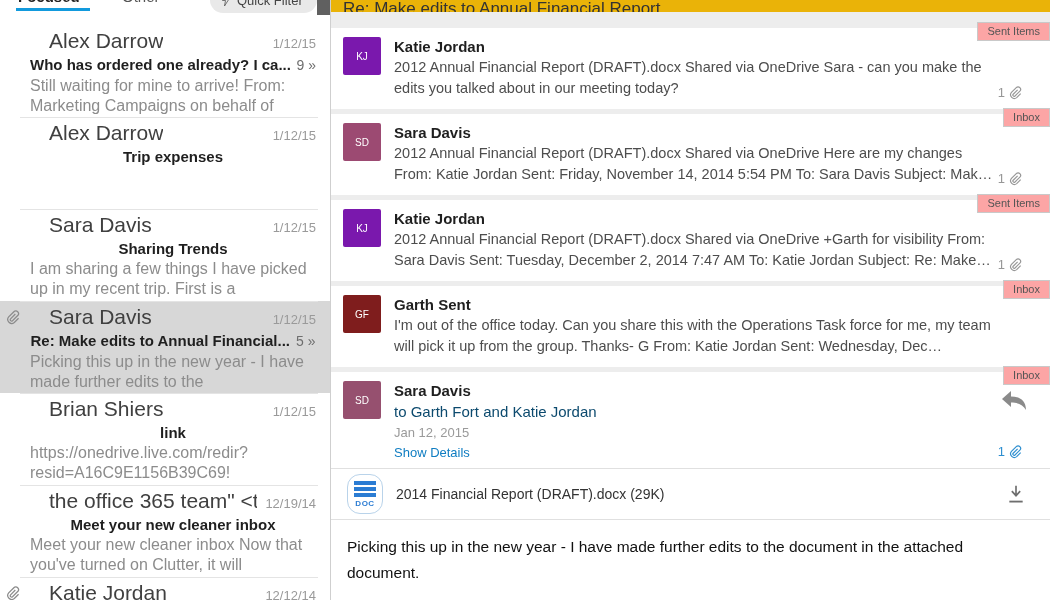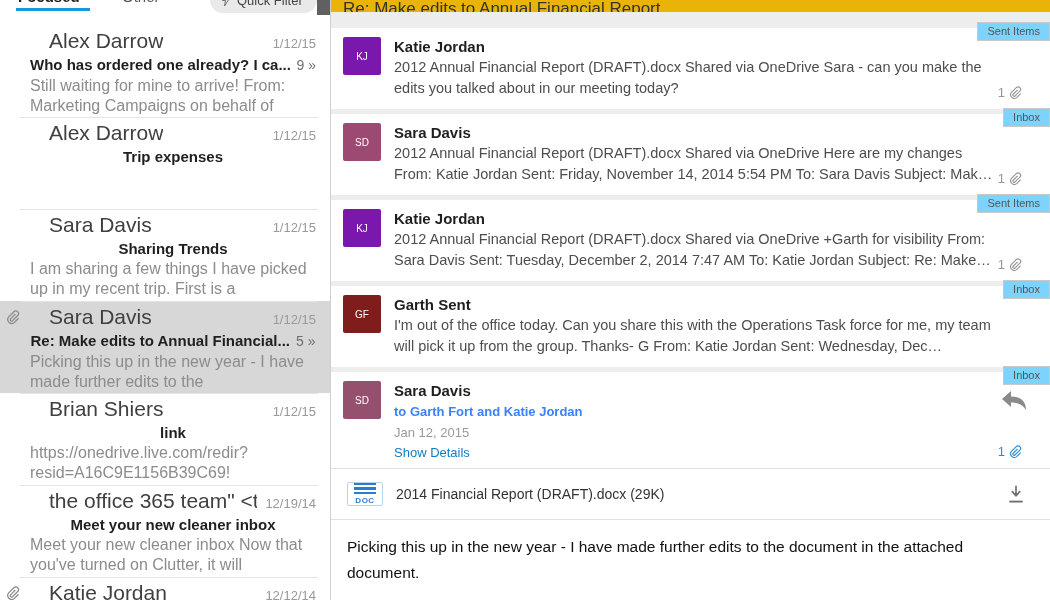--- a/index.html
+++ b/index.html
@@ -40,42 +40,42 @@
 
   
   .reading-pane { flex:1; height:600px; background:#ededed; overflow:hidden; }
   .rp-subject-strip { height:12px; overflow:hidden; background:#eab308; padding-left:12px; }
   .rp-subject-strip span { display:inline-block; margin-top:-9px; font-size:17px; color:#333; }
   .rp-band { height:16px; background:#ededed; }
 
   .msg-card { position:relative; background:#fff; height:81px; margin-bottom:5px;
               padding:9px 46px 0 12px; display:flex; cursor:pointer; }
   .msg-card.expanded { height:96px; margin-bottom:0; }
-  .folder-badge { position:absolute; top:-6px; right:0; background:#7dd3fc;
+  .folder-badge { position:absolute; top:-6px; right:0; background:#fca5a5;
                   border:1px solid #c9c9c9; font-size:11px; color:#555;
                   padding:2px 9px 3px; z-index:2; }
   .avatar { width:38px; height:38px; border-radius:2px; flex:none; margin-right:13px;
             color:#fff; font-size:10px; display:flex; align-items:center; justify-content:center; }
   .msg-body { min-width:0; }
   .msg-sender { font-size:15px; font-weight:bold; color:#1f1f1f; line-height:20px; }
   .msg-preview { font-size:14.5px; color:#4d4d4d; line-height:21px; max-height:42px; overflow:hidden; }
   .attach-ind { position:absolute; right:28px; bottom:9px; font-size:13px; color:#979797;
                 display:flex; align-items:center; gap:3px; }
   .attach-ind svg { width:14px; height:14px; }
   .attach-ind.blue { color:#2e8fd0; }
-  .msg-recipients { font-size:13px; color:#3b82f6; line-height:22px;font-weight:bold; }
+  .msg-recipients { font-size:15px; color:#0c4a6e; line-height:22px; }
   .msg-date { font-size:13px; color:#9a9a9a; line-height:20px; }
   .show-details { font-size:13px; line-height:20px; cursor:pointer; display:inline-block; }
   .reply-icon { position:absolute; right:22px; top:16px; width:28px; height:24px; cursor:pointer; }
   .reply-icon svg { width:28px; height:24px; display:block; }
 
   .attachment-row { background:#fff; border-top:1px solid #e0e0e0; border-bottom:1px solid #e0e0e0;
                     height:52px; display:flex; align-items:center; padding:0 16px; position:relative;
                     cursor:pointer; }
-  .doc-icon { width:36px; height:24px; border:1px solid #b9d3ea; border-radius:2px;
+  .doc-icon { width:36px; height:40px; border:1px solid #b9d3ea; border-radius:13px;
               display:flex; flex-direction:column; align-items:center; justify-content:center;
               gap:2px; flex:none; }
   .doc-bar { width:22px; height:4px; background:#2b7cd3; }
   .doc-label { font-size:8px; font-weight:bold; color:#2b7cd3; letter-spacing:.5px; }
   .attach-name { font-size:14px; color:#333; margin-left:13px; }
   .download-icon { position:absolute; right:24px; top:14px; width:20px; height:22px; cursor:pointer; }
   .download-icon svg { width:20px; height:22px; display:block; }
 
   .mail-body { background:#fff; height:88px; padding:14px 20px 0 16px;
                font-size:15.5px; color:#111; line-height:26px; }

